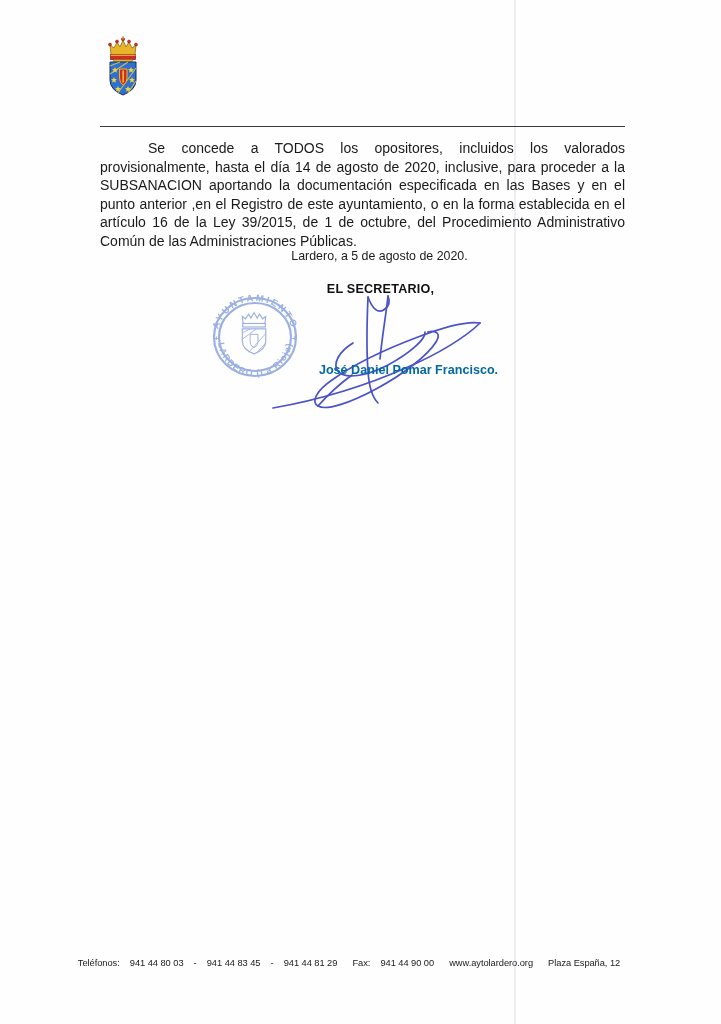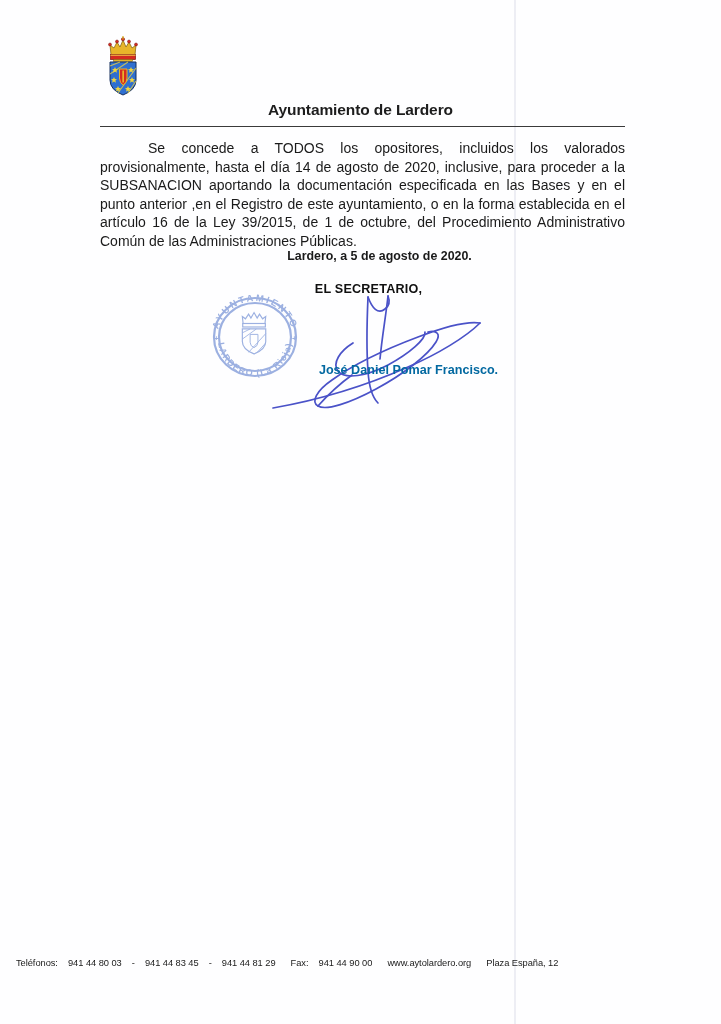--- a/index.html
+++ b/index.html
@@ -81,26 +81,25 @@
   .date-line {
     position: absolute;
     left: 100px;
     top: 249px;
     width: 525px;
     font-size: 12.4px;
     color: #1a1a1a;
     text-align: center;
     padding-left: 34px;
     box-sizing: border-box;
-    font-weight: bold;
   }
 
   .secretary-label {
     position: absolute;
-    left: 92px;
+    left: 104px;
     top: 282px;
     width: 525px;
     font-size: 12.6px;
     font-weight: bold;
     color: #101010;
     text-align: center;
     padding-left: 28px;
     box-sizing: border-box;
     letter-spacing: 0.2px;
   }
@@ -134,23 +133,24 @@
     left: 268px;
     top: 275px;
     width: 250px;
     height: 150px;
     pointer-events: none;
   }
 
   
   .footer {
     position: absolute;
-    left: 16px;
+    left: 0;
     top: 958px;
     width: 698px;
+    text-align: center;
     font-size: 9.3px;
     color: #1a1a1a;
     letter-spacing: -0.05px;
   }
   .footer .sep { display: inline-block; width: 5px; }
 </style>
 </head>
 <body>
 
 <div id="page">
@@ -188,21 +188,20 @@
           </g>
 
           <path d="M6 30 L16 26 M6 38 L24 26 M14 57 L32 32 M24 57 L32 45" stroke="#f2d63c" stroke-width="1.1" fill="none" opacity="0.75"></path>
 
           <path d="M15.5 33 H23 V42 Q23 47 19.2 49 Q15.5 47 15.5 42 Z" fill="#d42b20" stroke="#e8b52a" stroke-width="1"></path>
           <rect x="18.3" y="34.5" width="1.7" height="12" fill="#e8b52a"></rect>
         </g>
       </svg>
     </div>
 
-    <div class="org-title">Ayuntamiento de Lardero</div>
 
     <div class="header-rule"></div>
   </div>
 
   <div class="body-text">Se concede a TODOS los opositores, incluidos los valorados provisionalmente, hasta el día 14 de agosto de 2020, inclusive, para proceder a la SUBSANACION aportando la documentación especificada en las Bases y en el punto anterior ,en el Registro de este ayuntamiento, o en la forma establecida en el artículo 16 de la Ley 39/2015, de 1 de octubre, del Procedimiento Administrativo Común de las Administraciones Públicas.</div>
 
   <div class="date-line">Lardero, a 5 de agosto de 2020.</div>
 
   <div class="secretary-label">EL SECRETARIO,</div>
 

